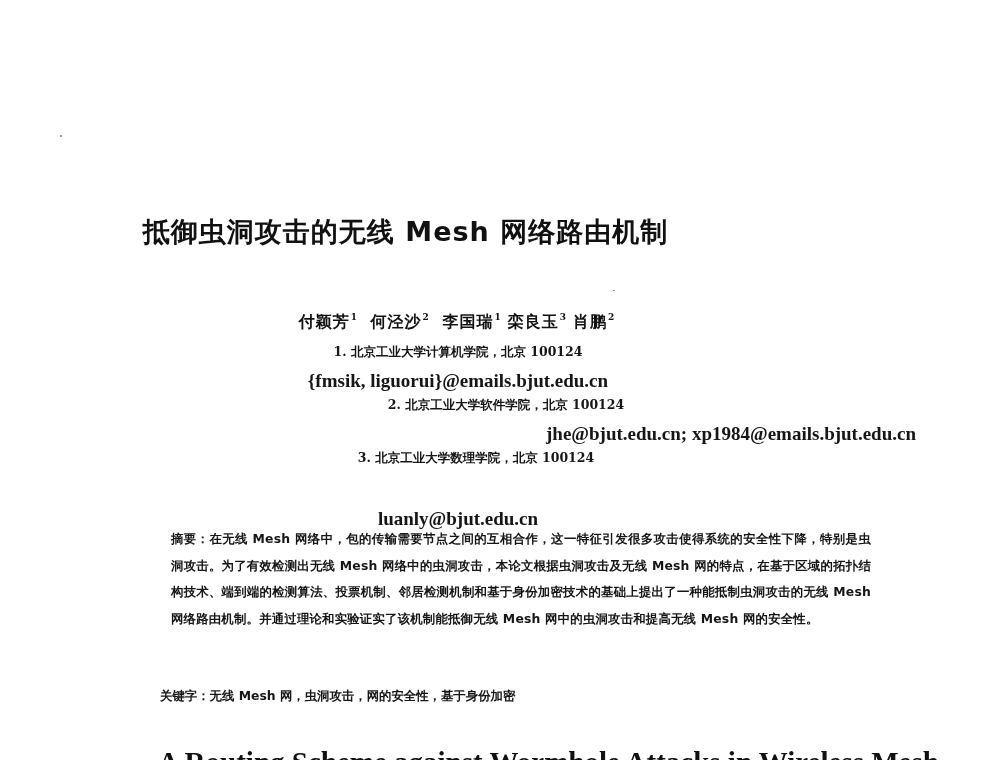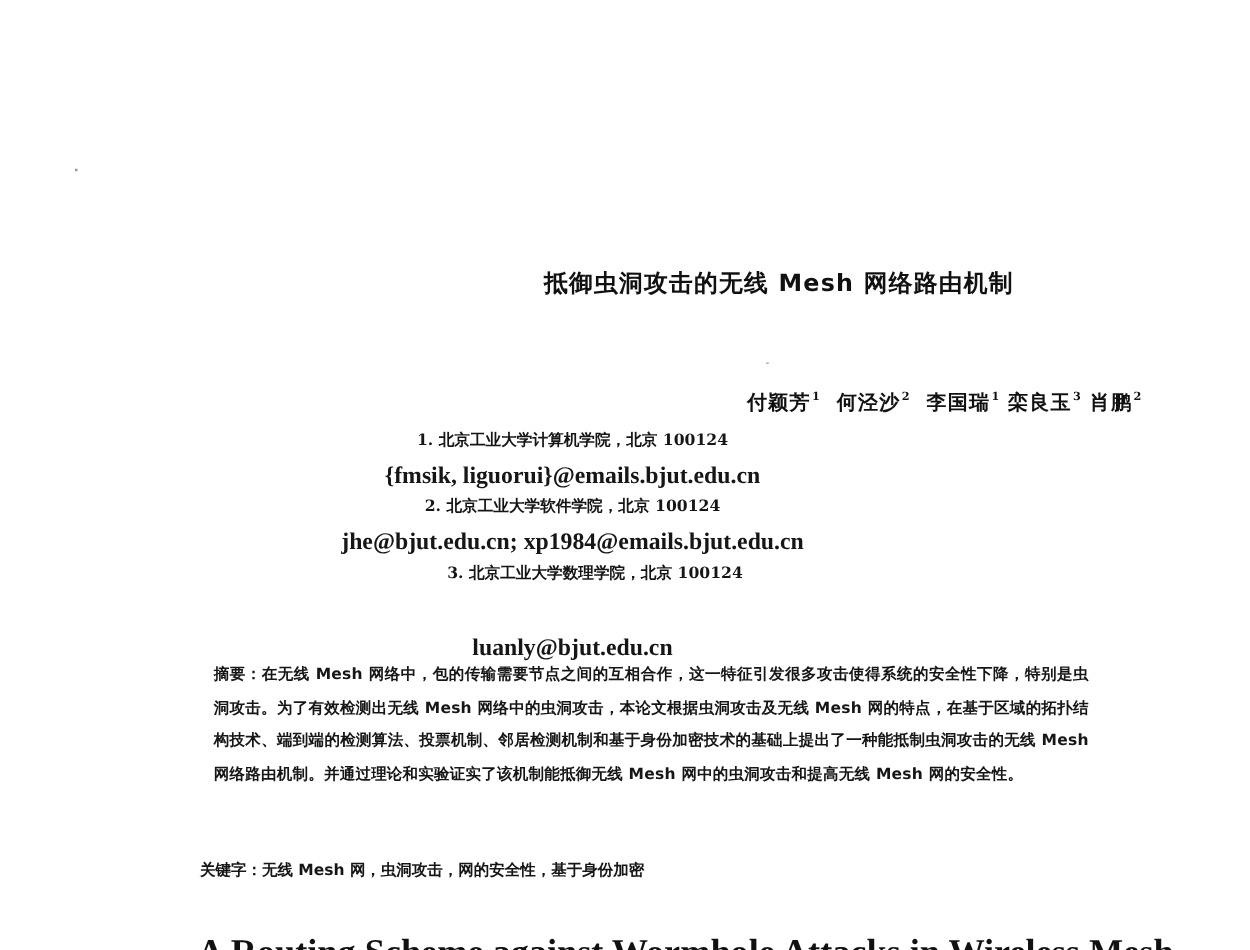--- a/index.html
+++ b/index.html
@@ -4,26 +4,26 @@
   <style>
     html, body { margin: 0; padding: 0; }
     body {
       width: 1000px; height: 760px; overflow: hidden; background: #ffffff;
       position: relative; color: #111;
       font-family: "DejaVu Serif", "Liberation Serif", serif;
     }
     .abs { position: absolute; }
     .speck { width: 2px; height: 2px; background: #9a9a9a; }
     .title {
-      left: 0; width: 811px; top: 214px; text-align: right;
-      font-family: "DejaVu Sans", sans-serif; font-weight: bold; font-size: 19px;
+      left: 0; width: 811px; top: 214px; text-align: center;
+      font-family: "DejaVu Sans", sans-serif; font-weight: bold; font-size: 27px;
       letter-spacing: 1px; color: #111;
     }
     .authors {
-      left: 0; width: 920px; top: 312px; text-align: right;
+      left: 0; width: 920px; top: 312px; text-align: center;
       font-family: "DejaVu Serif", serif; font-weight: bold; font-size: 16px; letter-spacing: 1px;
     }
     .authors sup { font-size: 9px; vertical-align: 7px; margin-left: 1px; margin-right: 6px; }
     .aff {
       left: 0; width: 916px; text-align: center;
       font-family: "DejaVu Serif", serif; font-size: 12.5px; font-weight: bold; color: #161616;
     }
     .email { font-family: "Liberation Serif", serif; font-size: 19px; font-weight: bold; }
     .abstract {
       left: 171px; width: 700px; top: 526px;
@@ -50,22 +50,22 @@
 <div class="abs title">抵御虫洞攻击的无线 Mesh 网络路由机制</div>
 
 <div class="abs authors">
   <span>付颖芳</span><sup>1</sup>
   <span>何泾沙</span><sup>2</sup>
   <span>李国瑞</span><sup>1</sup><span>栾良玉</span><sup>3</sup><span>肖鹏</span><sup>2</sup>
 </div>
 
 <div class="abs aff" style="top:344px;">1.  北京工业大学计算机学院，北京 100124</div>
 <div class="abs aff email" style="top:370px;">{fmsik, liguorui}@emails.bjut.edu.cn</div>
-<div class="abs aff" style="top:397px;">2.  北京工业大学软件学院，北京 100124</div>
-<div class="abs aff email" style="top:423px;">jhe@bjut.edu.cn; xp1984@emails.bjut.edu.cn</div>
+<div class="abs aff" style="top:397px;padding-left:48px;">2.  北京工业大学软件学院，北京 100124</div>
+<div class="abs aff email" style="top:423px;text-align:right;">jhe@bjut.edu.cn; xp1984@emails.bjut.edu.cn</div>
 <div class="abs aff" style="top:450px;padding-left:36px;box-sizing:border-box;">3.  北京工业大学数理学院，北京  100124</div>
 <div class="abs aff email" style="top:476px;margin-top:32px;">luanly@bjut.edu.cn</div>
 
 <div class="abs abstract"><span class="lbl">摘要：</span><span>在无线 Mesh 网络中，包的传输需要节点之间的互相合作，这一特征引发很多攻击使得系统的安全性下降，特别是虫洞攻击。为了有效检测出无线 Mesh 网络中的虫洞攻击，本论文根据虫洞攻击及无线 Mesh 网的特点，在基于区域的拓扑结构技术、端到端的检测算法、投票机制、邻居检测机制和基于身份加密技术的基础上提出了一种能抵制虫洞攻击的无线 Mesh 网络路由机制。并通过理论和实验证实了该机制能抵御无线 Mesh 网中的虫洞攻击和提高无线 Mesh 网的安全性。</span></div>
 
 <div class="abs keywords"><span>关键字：</span><span>无线 Mesh 网，虫洞攻击，网的安全性，基于身份加密</span></div>
 
 <div class="abs en-title">A Routing Scheme against Wormhole Attacks in Wireless Mesh</div>
 
 </body></html>

